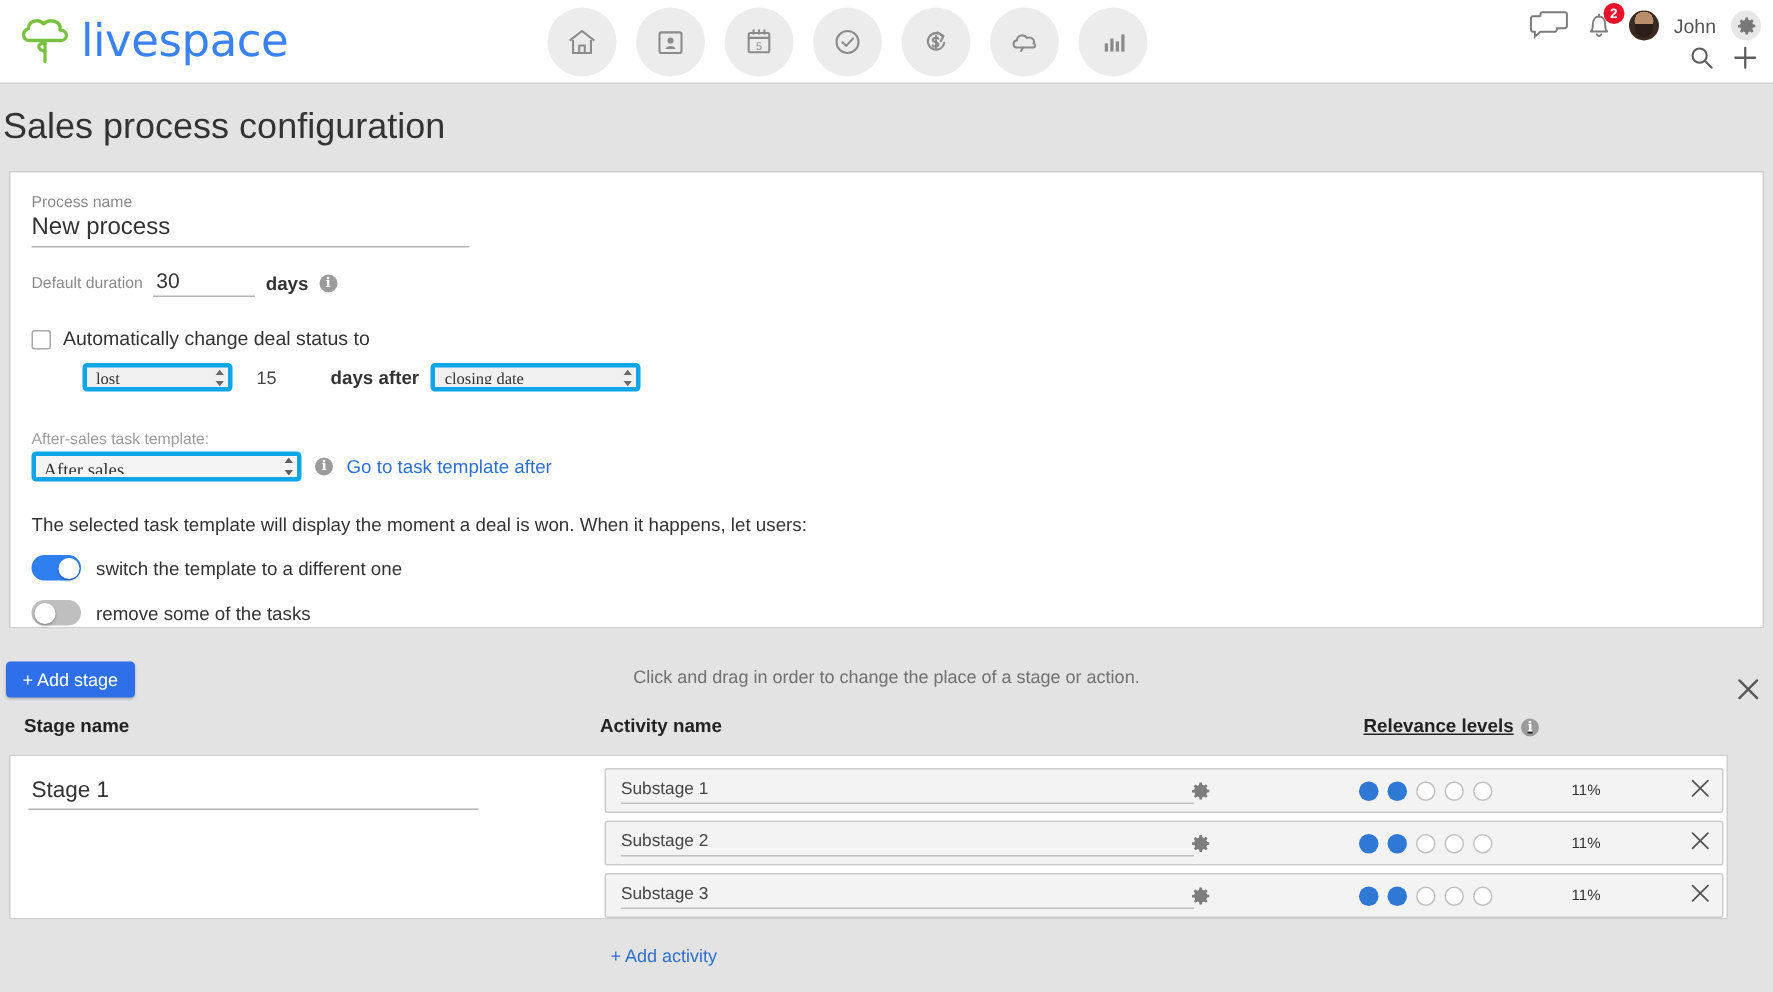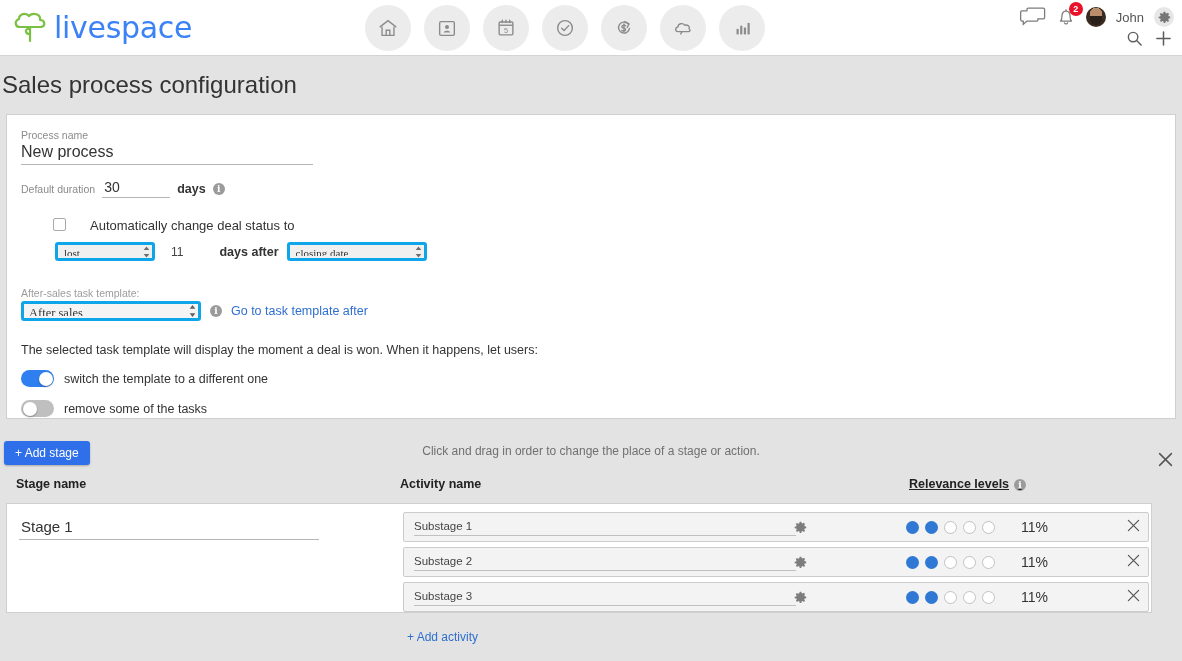--- a/index.html
+++ b/index.html
@@ -97,21 +97,21 @@
   #duration-row{ margin-top:14px; display:flex; align-items:center; gap:7px; }
   #duration-input{ width:68px; font-size:14px; color:#333; padding:0 0 2px 2px; }
   .bold-lbl{ font-size:12.5px; color:#333; font-weight:bold; }
   .info-ic{
     display:inline-block; width:12px; height:12px; border-radius:50%;
     background:#9b9b9b; color:#fff; font-size:9px; font-weight:bold;
     text-align:center; line-height:12px; font-family:"DejaVu Serif", serif;
     cursor:pointer; vertical-align:middle;
   }
 
-  #auto-row{ margin-top:20px; display:flex; align-items:flex-start; gap:24px;margin-left:32px; }
+  #auto-row{ margin-top:20px; display:flex; align-items:flex-end; gap:8px; }
   .cbx{
     width:13px; height:13px; border:1px solid #a9a9a9; background:#fff;
     border-radius:2px; cursor:pointer;
   }
   #auto-row .txt{ font-size:13px; color:#333; }
 
   #status-row{ margin-top:9px; margin-left:34px; display:flex; align-items:center; gap:0; }
   select.mac{
     -webkit-appearance:none; appearance:none;
     background:#f0f0f0; border:3px solid #0ea5e9; border-radius:3px;
@@ -193,21 +193,21 @@
     width:382px; margin-left:10px; font-size:11.5px; color:#444;
     border:none; border-bottom:1px solid #c0c0c0; background:transparent;
     outline:none; padding:1px 0 3px 0;
     font-family:"Liberation Sans", sans-serif;
   }
   .act-gear{ position:absolute; left:390px; cursor:pointer; display:flex; }
   .dots{ position:absolute; left:502px; display:flex; gap:6px; align-items:center; }
   .dot{ width:13px; height:13px; border-radius:50%; cursor:pointer; }
   .dot.on{ background:#2f78d4; }
   .dot.off{ background:#fff; border:1px solid #c2c2c2; }
-  .pct{ position:absolute; left:617px; width:46px; text-align:left; font-size:14px; color:#333; }
+  .pct{ position:absolute; left:617px; width:46px; text-align:right; font-size:10px; color:#333; }
   .act-close{ position:absolute; left:723px; cursor:pointer; color:#555; }
 
   #add-activity{
     position:absolute; left:400px; top:126px;
     font-size:12px; color:#2f6fd0; cursor:pointer; text-decoration:none;
   }
 </style>
 </head>
 <body>
 
@@ -359,21 +359,21 @@
       <select id="sel-status" class="mac">
         <option>lost</option>
       </select>
       <span class="sel-arrows">
         <svg width="7" height="12" viewBox="0 0 7 12" fill="#6b6b6b">
             <path d="M3.5 0.5 L6.3 4 H0.7 Z"></path>
             <path d="M3.5 11.5 L0.7 8 H6.3 Z"></path>
           </svg>
       </span>
     </span>
-    <span id="days-num">11</span>
+    <span id="days-num">15</span>
     <span id="days-after-lbl">days after</span>
     <span class="sel-wrap">
       <select id="sel-date" class="mac">
         <option>closing date</option>
       </select>
       <span class="sel-arrows">
         <svg width="7" height="12" viewBox="0 0 7 12" fill="#6b6b6b">
             <path d="M3.5 0.5 L6.3 4 H0.7 Z"></path>
             <path d="M3.5 11.5 L0.7 8 H6.3 Z"></path>
           </svg>

